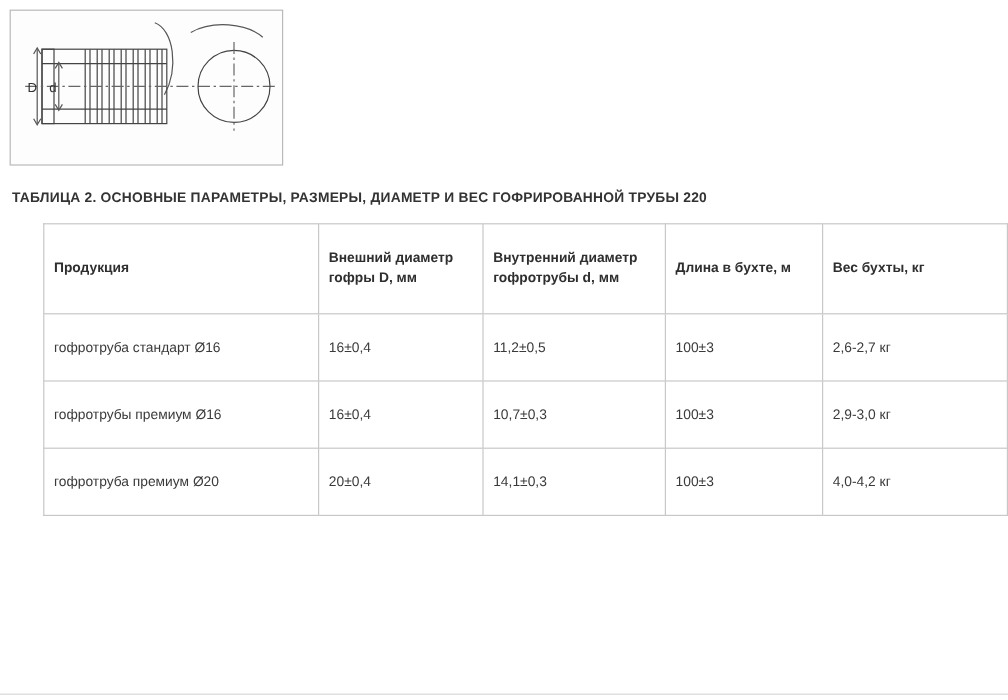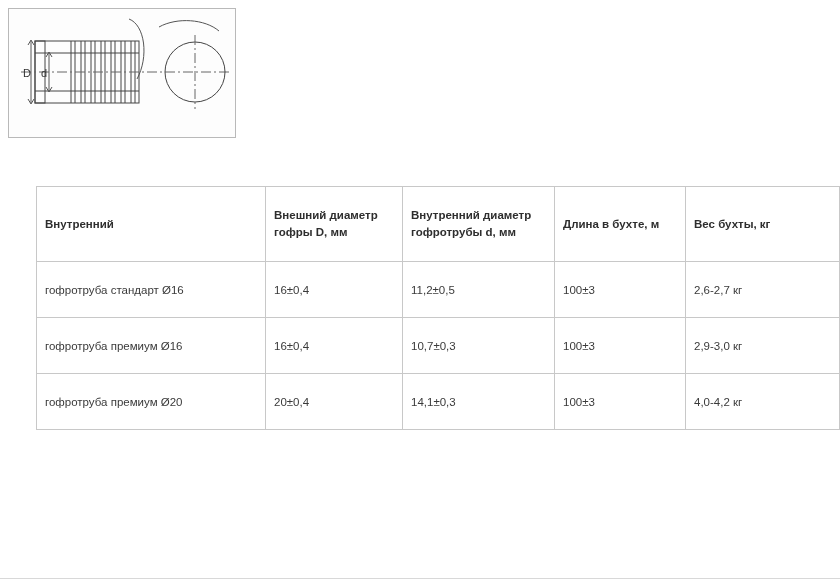--- a/index.html
+++ b/index.html
@@ -144,34 +144,35 @@
         <circle cx="186" cy="63" r="30" stroke="#444444" fill="none"></circle>
         <line x1="186" y1="26" x2="186" y2="100" stroke="#666666" stroke-dasharray="10 3 2 3"></line>
 
         <path d="M 150 18 C 168 8 196 10 210 22" stroke="#555555" fill="none"></path>
       </g>
       <text x="18" y="68" text-anchor="middle" font-family="Liberation Sans, sans-serif" font-size="11" fill="#333333">D</text>
       <text x="35" y="68" text-anchor="middle" font-family="Liberation Sans, sans-serif" font-size="11" fill="#333333">d</text>
     </svg>
   </div>
 
+  <div class="table-caption">ТАБЛИЦА 2. ОСНОВНЫЕ ПАРАМЕТРЫ, РАЗМЕРЫ, ДИАМЕТР И ВЕС ГОФРИРОВАННОЙ ТРУБЫ 220</div>
 
   <div class="table-outer">
     <table class="spec">
       <colgroup>
         <col class="c0">
           <col class="c1">
           <col class="c2">
           <col class="c3">
           <col class="c4">
       </colgroup>
       <thead>
         <tr>
           <th>
-            <span class="hdr-line">Внутренний</span>
+            <span class="hdr-line">Продукция</span>
           </th>
           <th>
             <span class="hdr-line">Внешний диаметр</span>
             <span class="hdr-line">гофры D, мм</span>
           </th>
           <th>
             <span class="hdr-line">Внутренний диаметр</span>
             <span class="hdr-line">гофротрубы d, мм</span>
           </th>
           <th>
@@ -184,21 +185,21 @@
       </thead>
       <tbody>
         <tr>
           <td>гофротруба стандарт Ø16</td>
           <td>16±0,4</td>
           <td>11,2±0,5</td>
           <td>100±3</td>
           <td>2,6-2,7 кг</td>
         </tr>
         <tr>
-          <td>гофротруба премиум Ø16</td>
+          <td>гофротрубы премиум Ø16</td>
           <td>16±0,4</td>
           <td>10,7±0,3</td>
           <td>100±3</td>
           <td>2,9-3,0 кг</td>
         </tr>
         <tr>
           <td>гофротруба премиум Ø20</td>
           <td>20±0,4</td>
           <td>14,1±0,3</td>
           <td>100±3</td>

